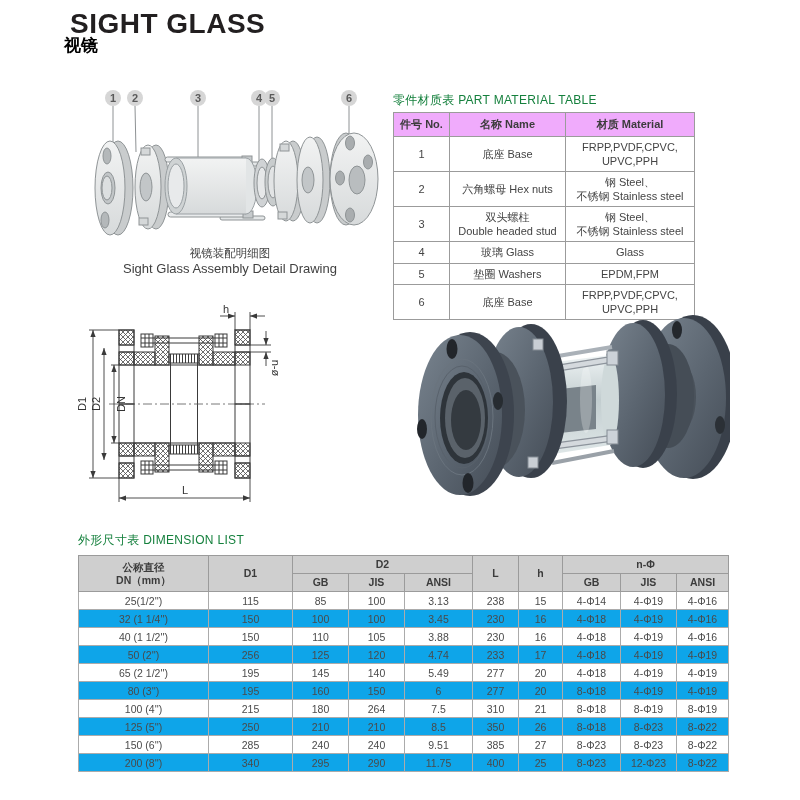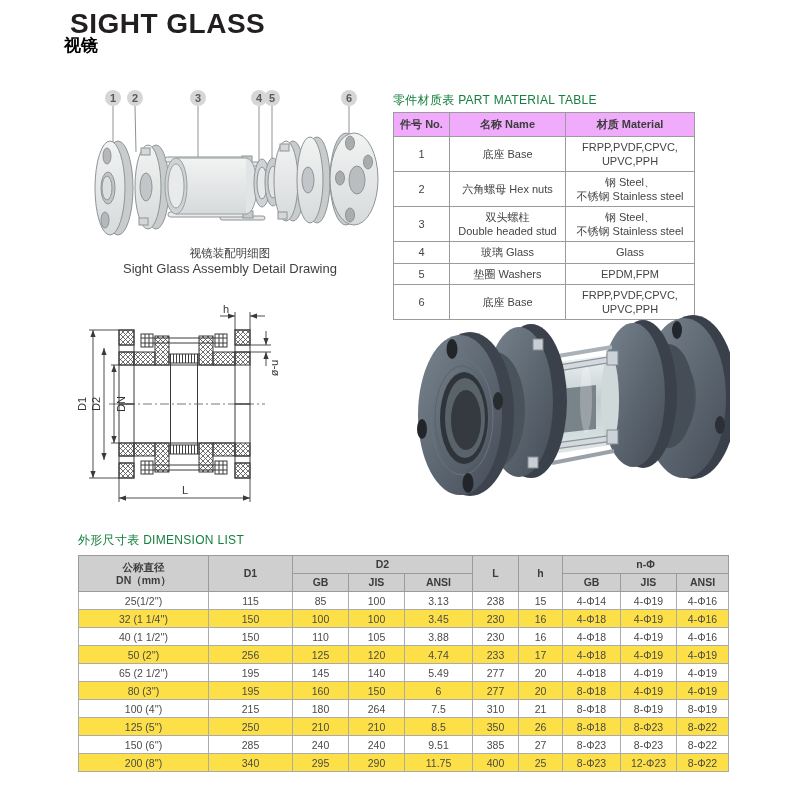--- a/index.html
+++ b/index.html
@@ -37,21 +37,21 @@
   
   .dimension-label{left:78px;top:532px;}
   .dimension-table{left:78px;top:555px;width:650px;font-size:10.5px;}
   .dimension-table th{
     background:#cfcfcf;border:1px solid #9b9b9b;font-weight:bold;color:#3c3c3c;
     padding:2px 0;white-space:pre-line;line-height:1.25;
   }
   .dimension-table td{
     border:1px solid #ababab;text-align:center;padding:0;height:17px;color:#4a4a4a;
   }
-  .dimension-table tr.alt td{background:#fde047;}
+  .dimension-table tr.alt td{background:#0ea5e9;}
 </style>
 </head>
 <body>
 
 <div class="abs page-title">SIGHT GLASS</div>
 <div class="abs page-title-zh">视镜</div>
 
 <div class="abs assembly-wrap">
 <svg width="320" height="160" viewBox="0 0 320 160">
   <defs>

